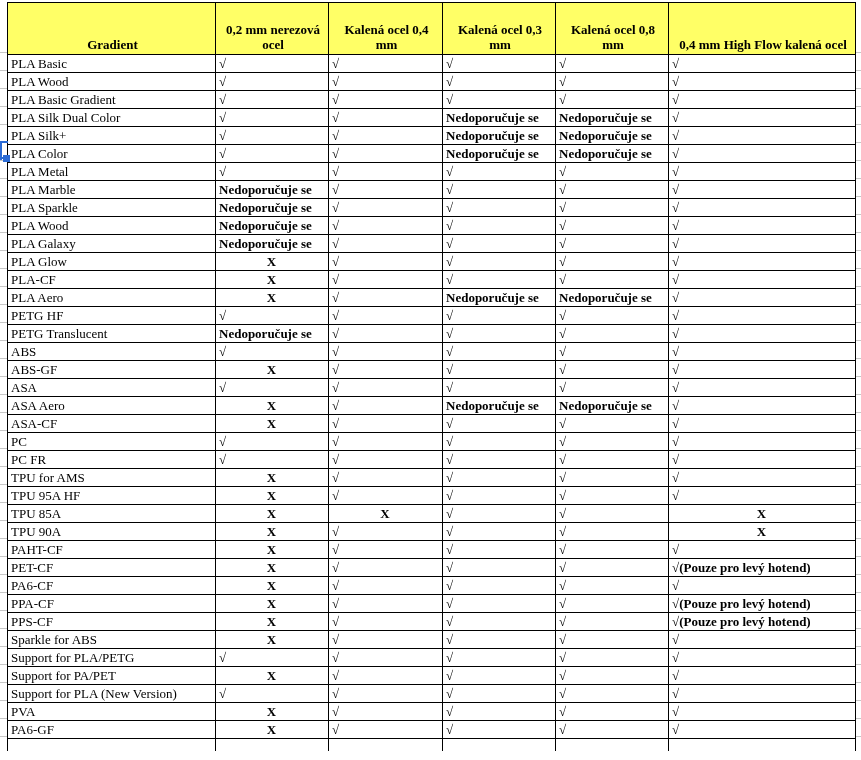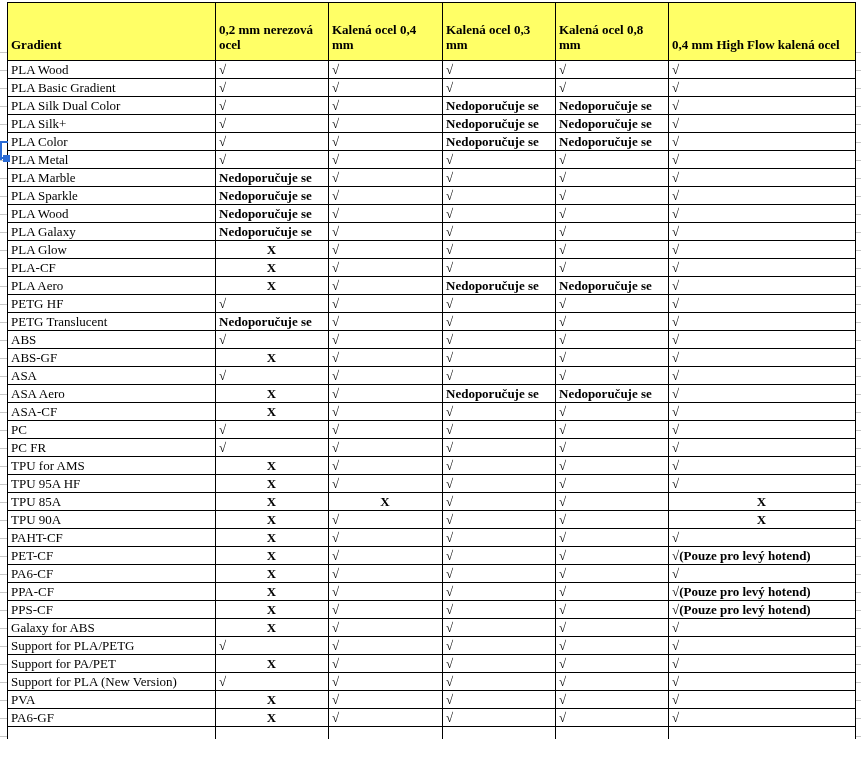--- a/index.html
+++ b/index.html
@@ -13,23 +13,23 @@
     position:absolute;left:7px;top:2px;
   }
   .grid th,.grid td{
     border:1px solid var(--cell-border,#000);
     font-size:13px;
     padding:0 1px 0 3px;
     overflow:hidden;white-space:nowrap;
   }
   .grid th{
     background:var(--header-bg,#FFFF66);
-    text-align:left;vertical-align:bottom;
+    text-align:center;vertical-align:bottom;
     font-weight:bold;height:49px;
-    white-space:normal;line-height:15px;padding-bottom:8px;
+    white-space:normal;line-height:15px;padding-bottom:2px;
   }
   .grid td{height:17px;vertical-align:middle;line-height:16px;}
   .grid td.x-cell{text-align:center;font-weight:bold;padding-left:0;}
   .grid td.notrec-cell{font-weight:bold;}
   .grid td .chk{font-weight:normal;}
   .grid td .note{font-weight:bold;}
   .grid tr.partial td{border-bottom:none;height:12px;}
   .edge-strip{
     position:absolute;top:52px;height:702px;
     background:repeating-linear-gradient(to bottom,
@@ -73,20 +73,28 @@
           <th>Gradient</th>
           <th>0,2 mm nerezová ocel</th>
           <th>Kalená ocel 0,4 mm</th>
           <th>Kalená ocel 0,3 mm</th>
           <th>Kalená ocel 0,8 mm</th>
           <th>0,4 mm High Flow kalená ocel</th>
         </tr>
     </thead>
     <tbody id="table-body">
         <tr>
+          <td>PLA Basic</td>
+          <td>√</td>
+          <td>√</td>
+          <td>√</td>
+          <td>√</td>
+          <td>√</td>
+        </tr>
+        <tr>
           <td>PLA Wood</td>
           <td>√</td>
           <td>√</td>
           <td>√</td>
           <td>√</td>
           <td>√</td>
         </tr>
         <tr>
           <td>PLA Basic Gradient</td>
           <td>√</td>
@@ -321,21 +329,21 @@
         </tr>
         <tr>
           <td>PPS-CF</td>
           <td class="x-cell">X</td>
           <td>√</td>
           <td>√</td>
           <td>√</td>
           <td><span class="chk">√</span><span class="note">(Pouze pro levý hotend)</span></td>
         </tr>
         <tr>
-          <td>Galaxy for ABS</td>
+          <td>Sparkle for ABS</td>
           <td class="x-cell">X</td>
           <td>√</td>
           <td>√</td>
           <td>√</td>
           <td>√</td>
         </tr>
         <tr>
           <td>Support for PLA/PETG</td>
           <td>√</td>
           <td>√</td>

